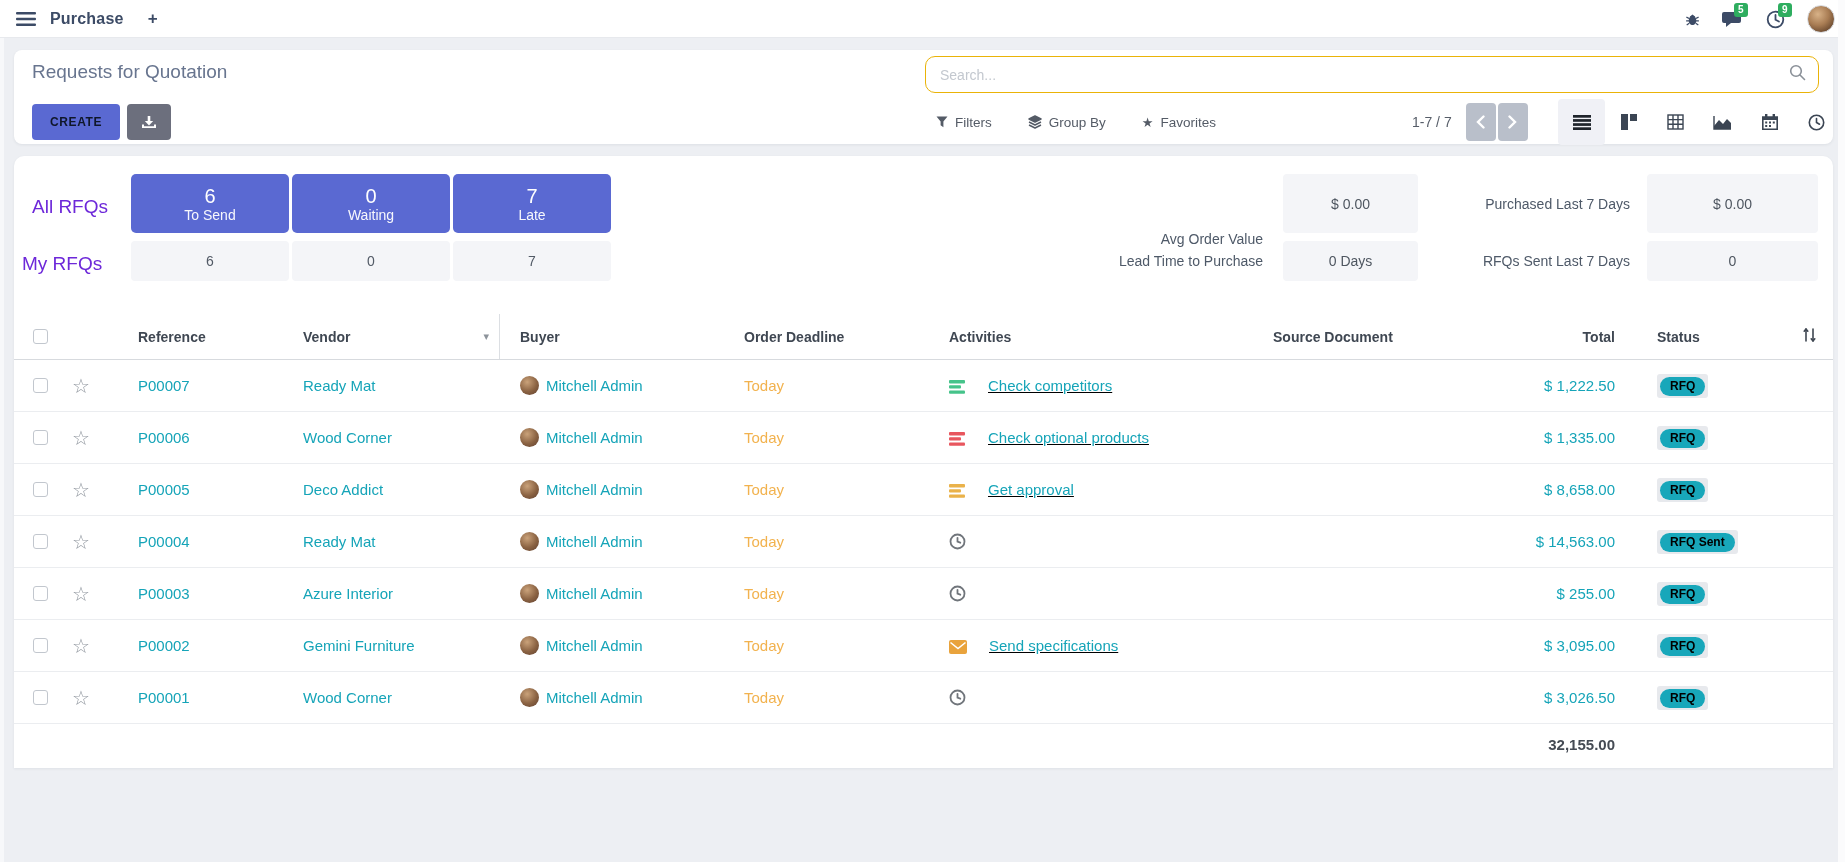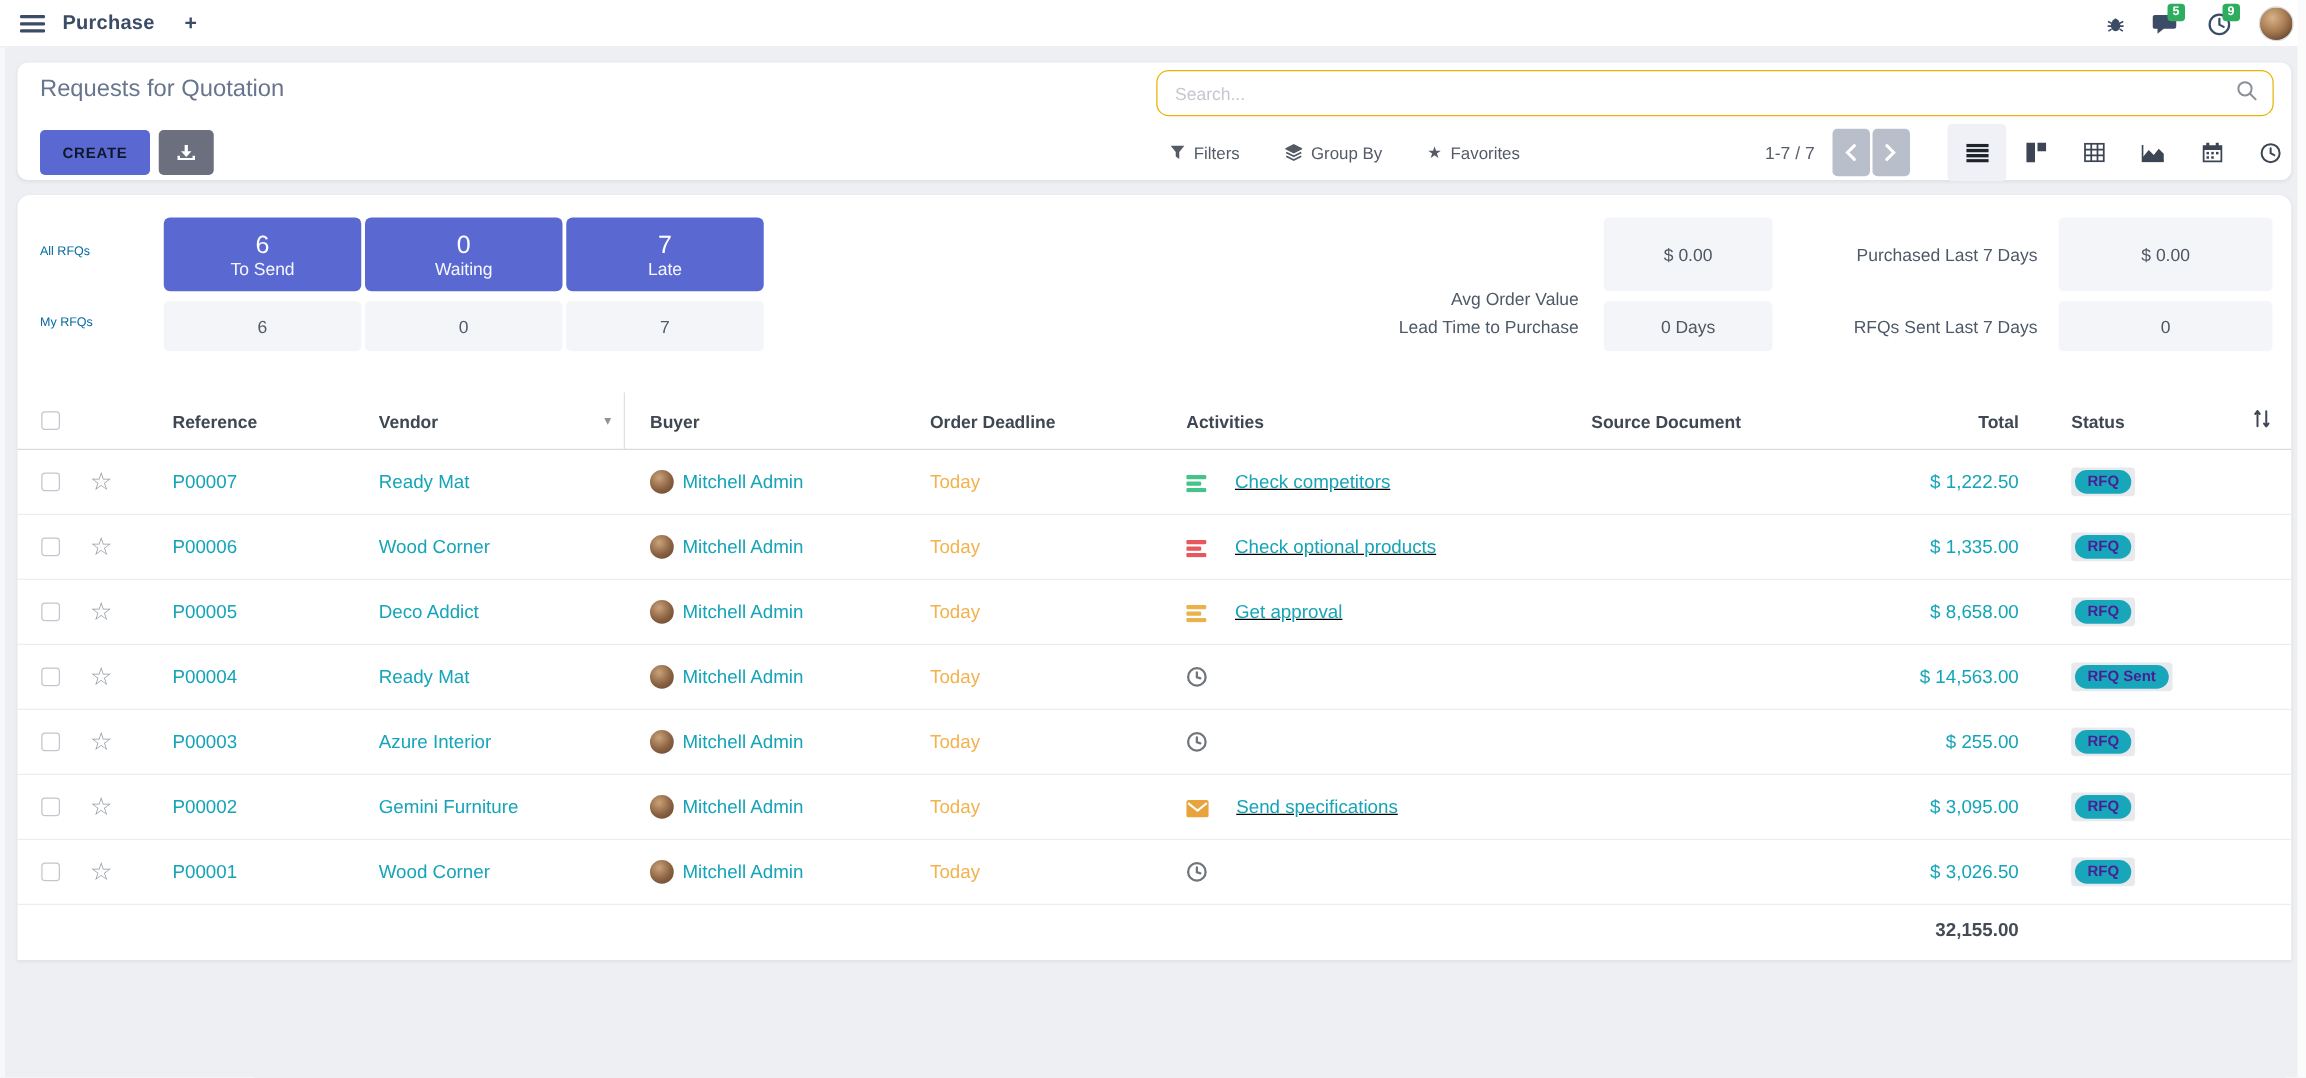--- a/index.html
+++ b/index.html
@@ -48,21 +48,21 @@
   .views { position: absolute; left: 1544px; top: -3px; height: 46px; display: flex; align-items: center; }
   .view-btn { width: 47px; height: 46px; display: flex; align-items: center; justify-content: center; cursor: pointer; }
   .view-btn.active { background: #f0f1f6; border-radius: 4px; }
 
   
   .sheet { position: absolute; left: 14px; top: 156px; width: 1819px; height: 612px; background: #fff;
            border-radius: 10px 10px 0 0; box-shadow: 0 1px 3px rgba(40,50,70,.07); }
 
   
   .dash { position: relative; height: 158px; }
-  .dash-label { position: absolute; font-size: 10px; color: #0369a1; }
+  .dash-label { position: absolute; font-size: 19px; color: #6d28d9; }
   .cards { position: absolute; left: 117px; top: 18px; display: flex; gap: 3px; }
   .card-blue { width: 158px; height: 59px; background: #5a69d2; border-radius: 5px; color: #fff; display: flex;
                flex-direction: column; align-items: center; justify-content: center; cursor: pointer; }
   .card-blue .num { font-size: 20px; line-height: 22px; }
   .card-blue .lbl { font-size: 14px; opacity: .95; }
   .mycells { position: absolute; left: 117px; top: 85px; display: flex; gap: 3px; }
   .card-gray { width: 158px; height: 40px; background: #f4f5f8; border-radius: 4px; color: #525a66; font-size: 14px;
                display: flex; align-items: center; justify-content: center; cursor: pointer; }
   .kpi-label { position: absolute; font-size: 14px; color: #4e5968; text-align: right; }
   .kpi-box { position: absolute; background: #f4f5f8; border-radius: 4px; color: #4e5660; font-size: 14px;
@@ -82,21 +82,21 @@
   .cbx { width: 15px; height: 15px; border: 1px solid #c2c7ce; border-radius: 3px; background: #fff; margin-left: 19px;
          cursor: pointer; }
   .star { font-size: 20px; color: #949aa2; margin-left: 12px; cursor: pointer; line-height: 1; }
   .link { color: #15a4b8; text-decoration: none; cursor: pointer; }
   .today { color: #f2b24e; }
   .buyer-cell { display: flex; align-items: center; gap: 7px; }
   .mini-avatar { width: 19px; height: 19px; border-radius: 50%;
                  background: radial-gradient(circle at 38% 32%, #caa27a 0%, #8a6242 55%, #5f4030 100%); flex: 0 0 auto; }
   .act-cell { display: flex; align-items: flex-end; gap: 22px; text-decoration: underline; }
   .status-wrap { display: inline-block; background: #e7e9ed; border-radius: 3px; padding: 2px 3px; }
-  .badge { display: inline-block; background: #18a7ba; color: #4c1d95; font-size: 12px; font-weight: 700;
+  .badge { display: inline-block; background: #18a7ba; color: #000000; font-size: 12px; font-weight: 700;
            border-radius: 12px; padding: 3px 10px; line-height: 13px; }
   .total-val { color: #15a4b8; }
 
   .edge-strip-r { position: absolute; right: 0; top: 0; width: 7px; height: 862px; background: #fbfbfc; }
   .edge-strip-l { position: absolute; left: 0; top: 38px; width: 4px; height: 824px; background: #f7f8fa; }
 </style>
 </head>
 <body>
 
 <div class="screen">
@@ -258,21 +258,21 @@
             </svg>
         </span>
       </div>
     </div>
   </div>
 
   <div class="sheet">
 
     <div class="dash">
       <span class="dash-label" style="left:18px; top:40px;">All RFQs</span>
-      <span class="dash-label" style="left:18px; top:97px;">My RFQs</span>
+      <span class="dash-label" style="left:8px; top:97px;">My RFQs</span>
 
       <div class="cards">
         <div class="card-blue">
           <span class="num">6</span>
           <span class="lbl">To Send</span>
         </div>
         <div class="card-blue">
           <span class="num">0</span>
           <span class="lbl">Waiting</span>
         </div>

